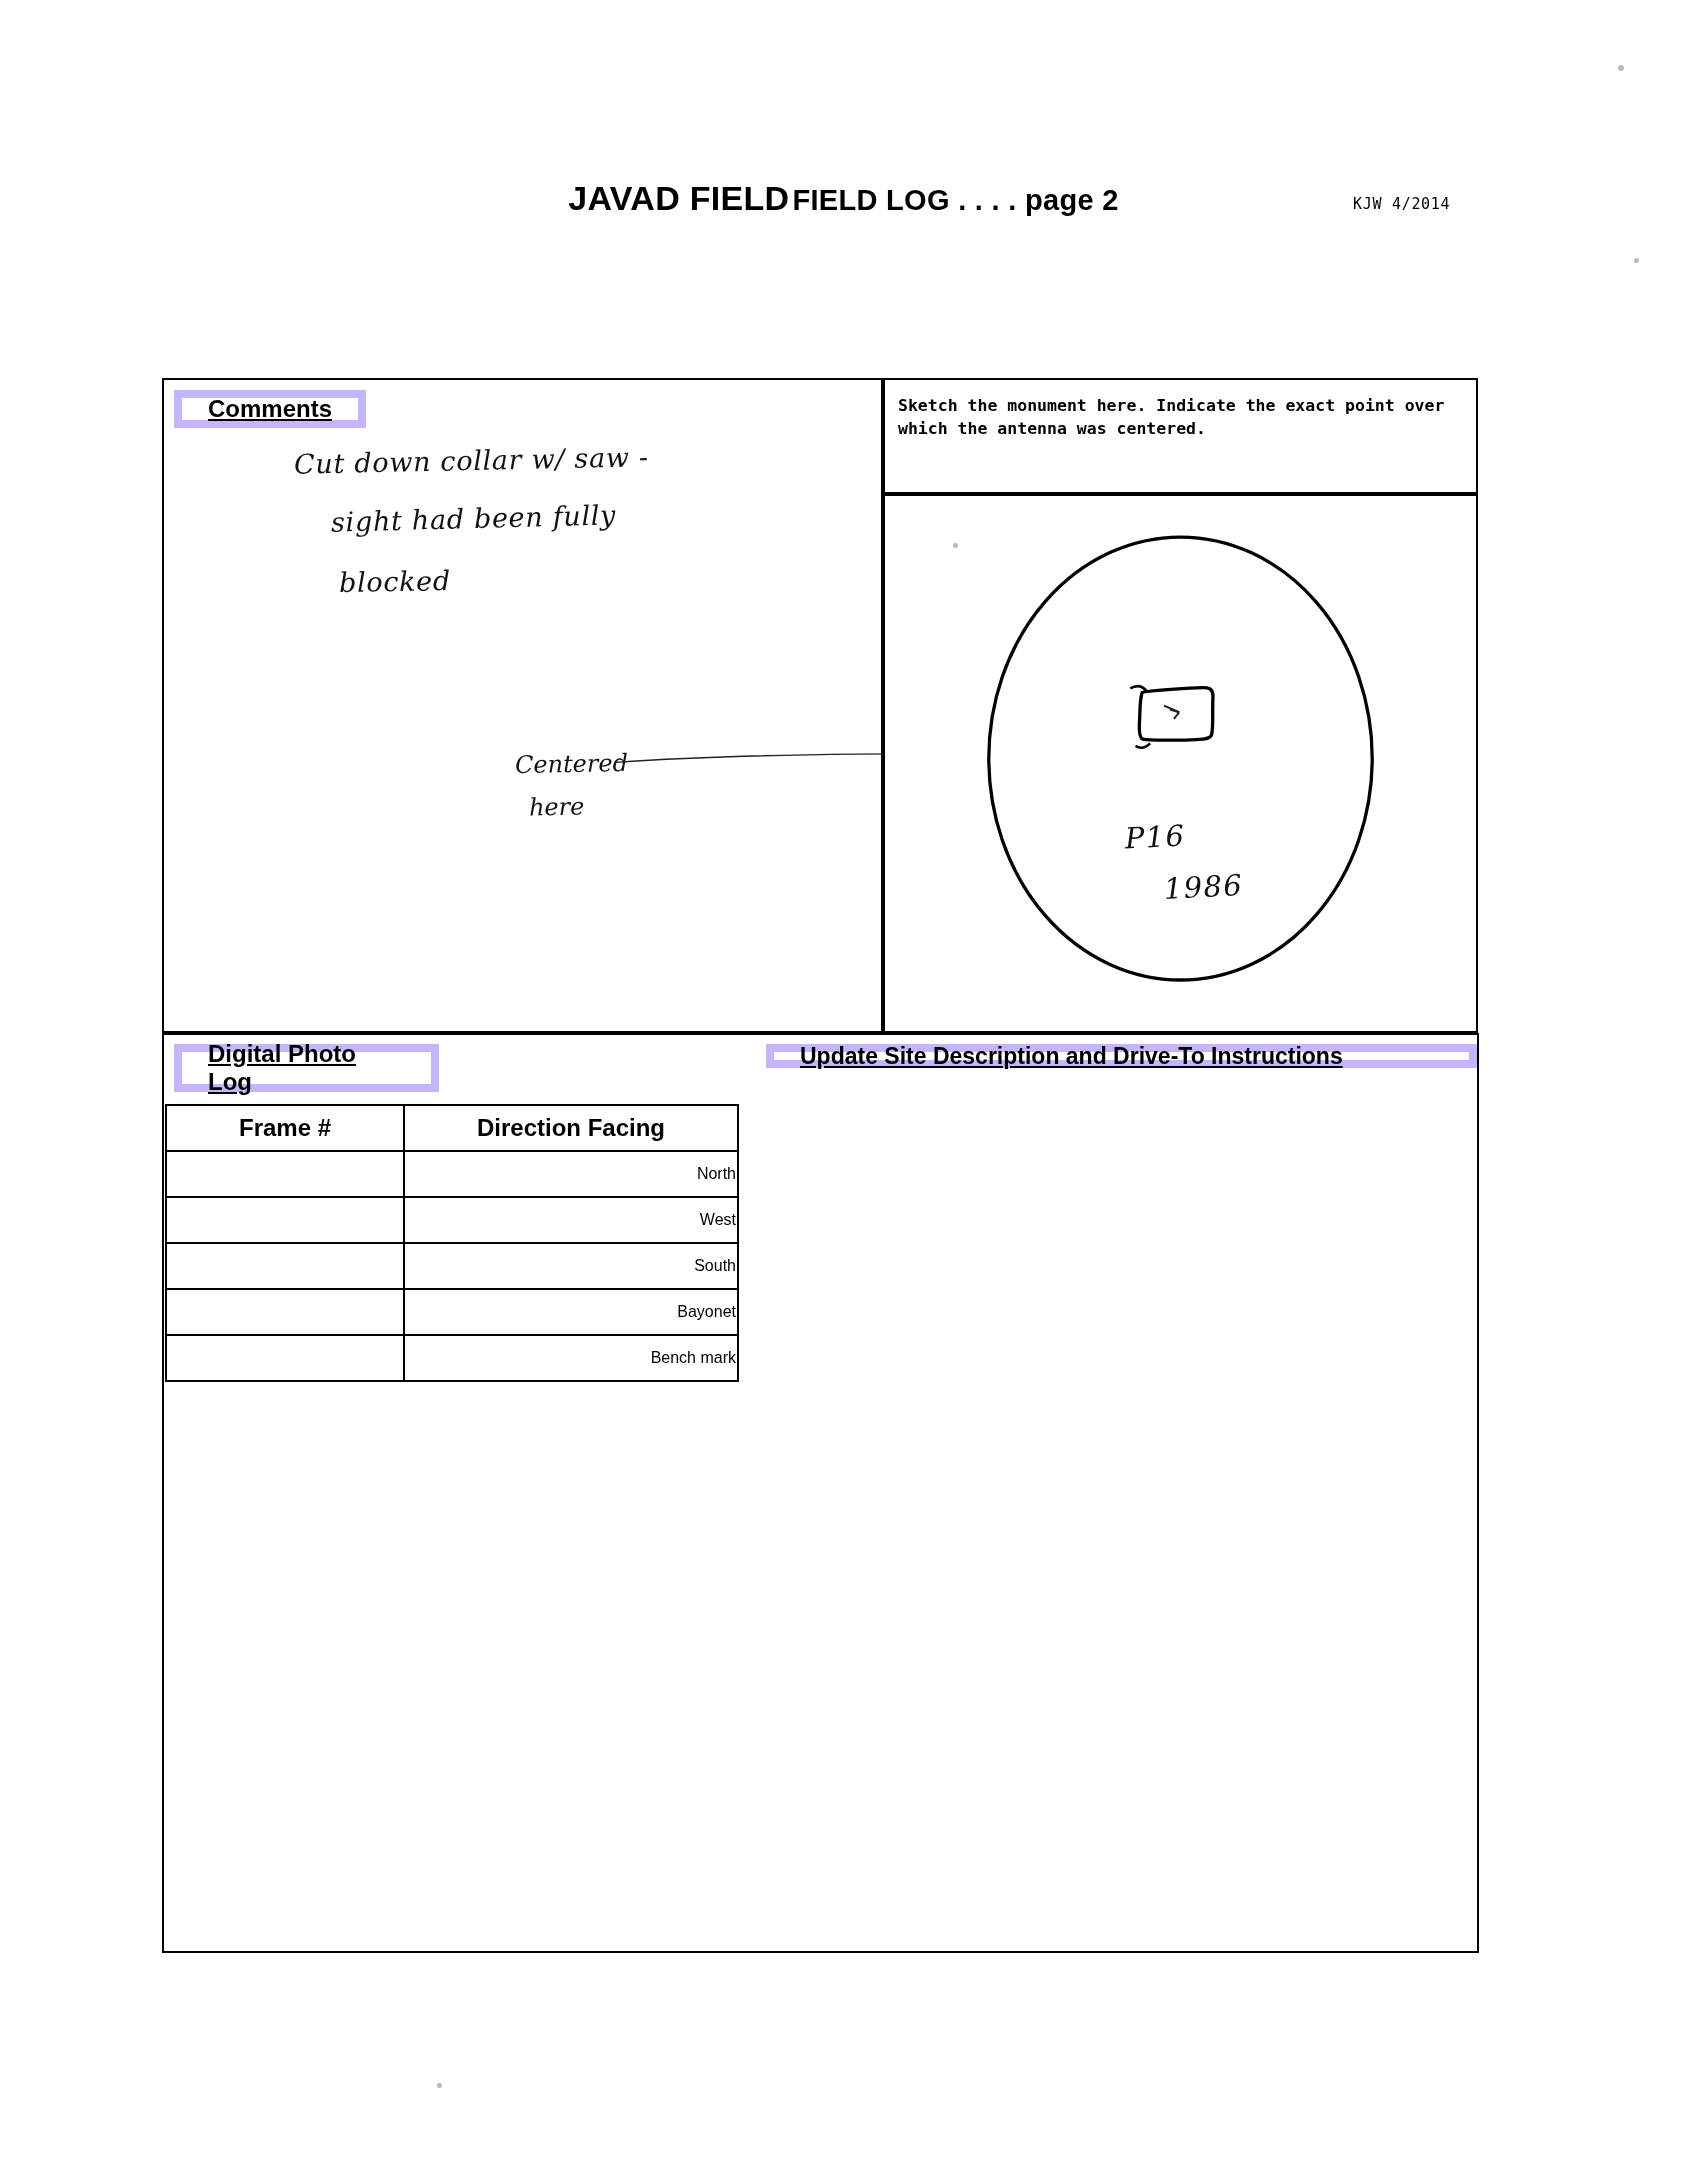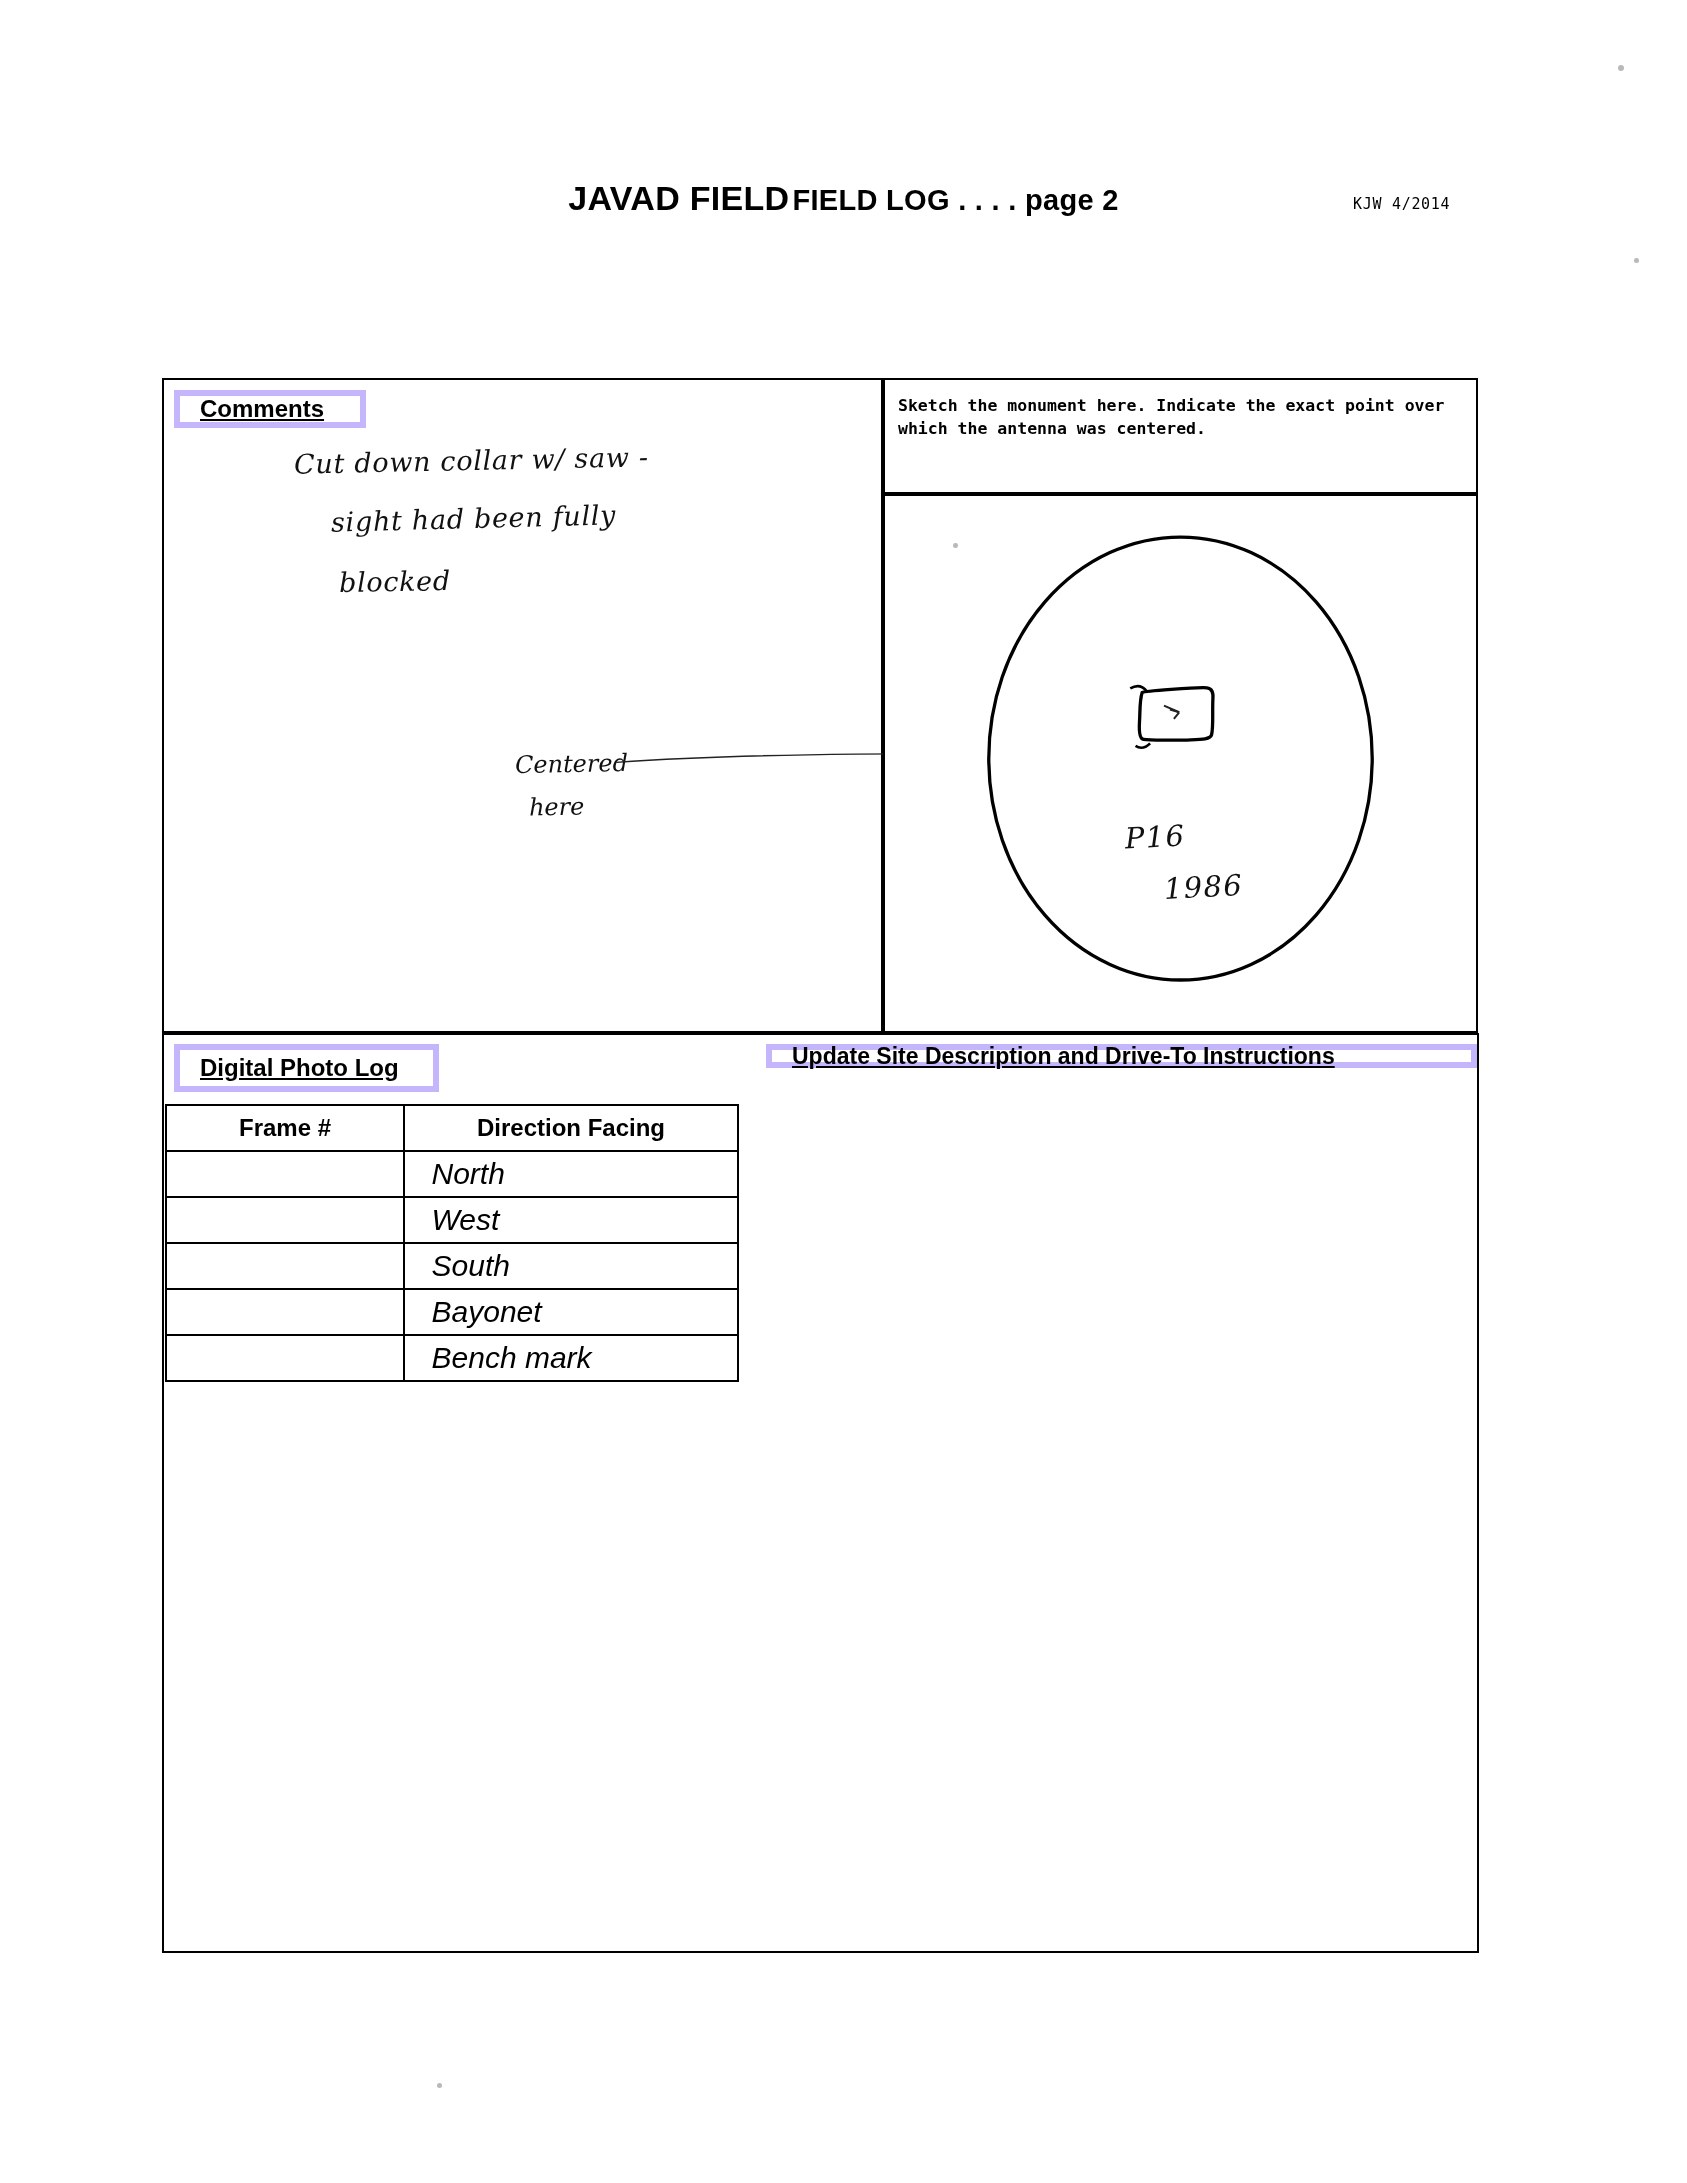--- a/index.html
+++ b/index.html
@@ -138,29 +138,29 @@
   }
   .sketch-box {
     left: 883px;
     top: 494px;
     width: 595px;
     height: 539px;
   }
 
   .tab-label {
     position: absolute;
-    border: 6px solid #c4b5fd;
+    border: 8px solid #c4b5fd;
     box-sizing: border-box;
     background: #fff;
     font-size: 24px;
     font-weight: bold;
     text-decoration: underline;
     display: flex;
     align-items: center;
-    padding: 0 20px;
+    padding: 0 26px;
   }
   .tab-comments {
     left: 174px;
     top: 390px;
     width: 192px;
     height: 38px;
   }
   .tab-photolog {
     left: 174px;
     top: 1044px;
@@ -254,25 +254,24 @@
   .photo-table th {
     font-size: 24px;
     font-weight: bold;
     text-align: center;
   }
   .photo-table td.frame-cell {
     width: 238px;
   }
   .photo-table td.dir-cell {
     width: 334px;
-    font-size: 30px;
+    font-size: 16px;
     padding-left: 26.5px;
-    text-align: left;
+    text-align: right;
     vertical-align: middle;
-    font-style: italic;
   }
   .photo-table th.frame-head { width: 238px; }
   .photo-table th.dir-head { width: 334px; }
 
   
   .speck {
     position: absolute;
     background: #b9b9b9;
     border-radius: 50%;
   }

